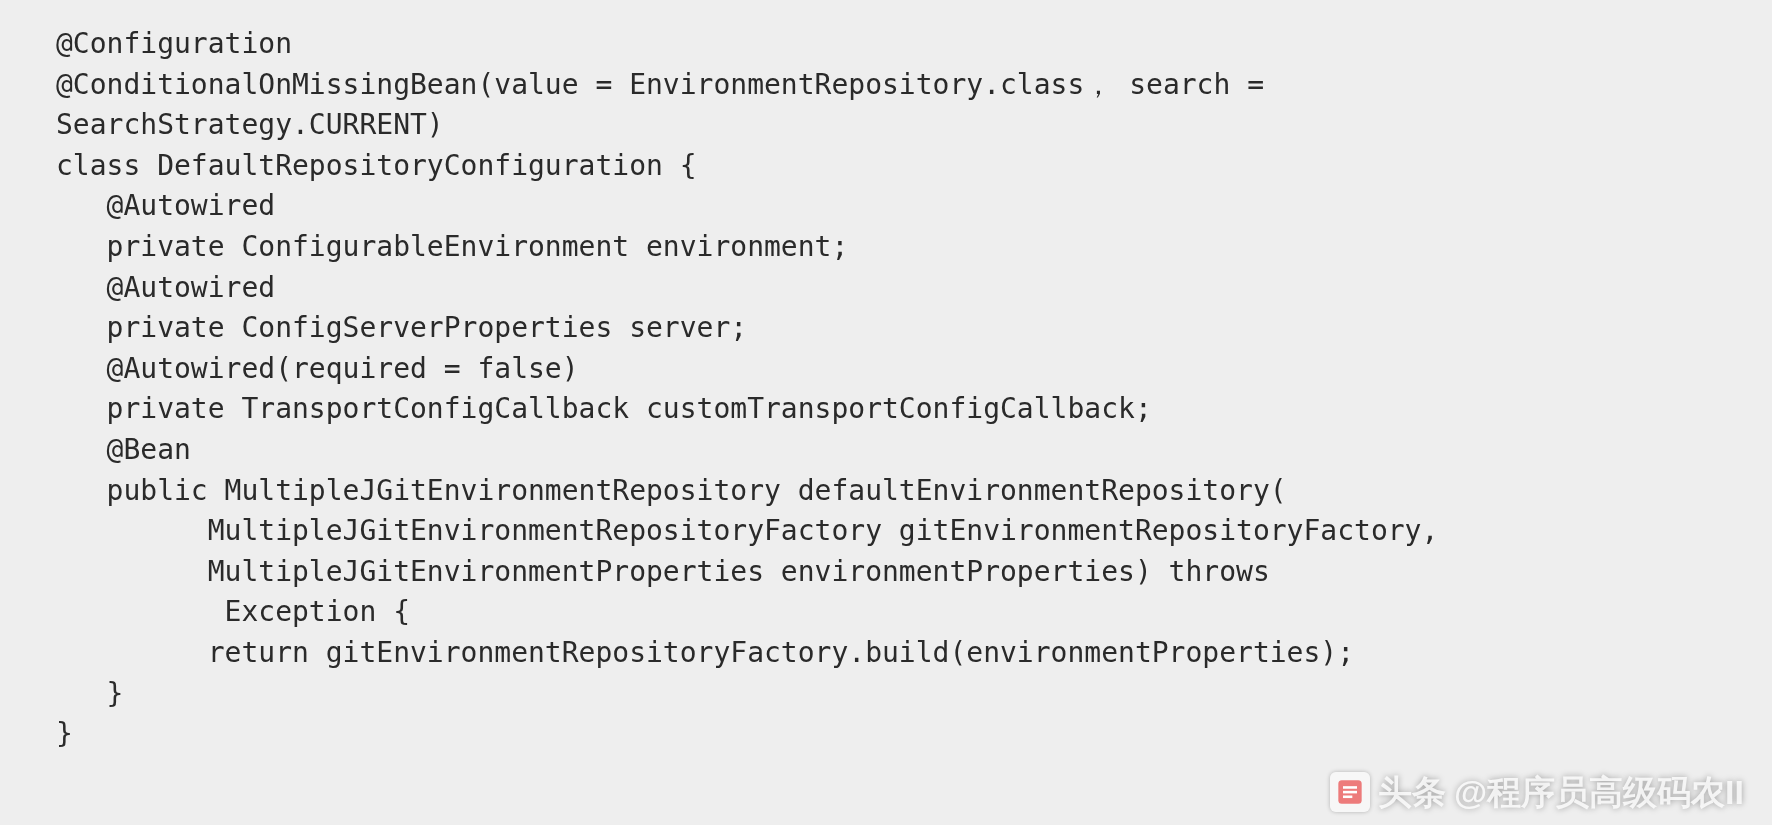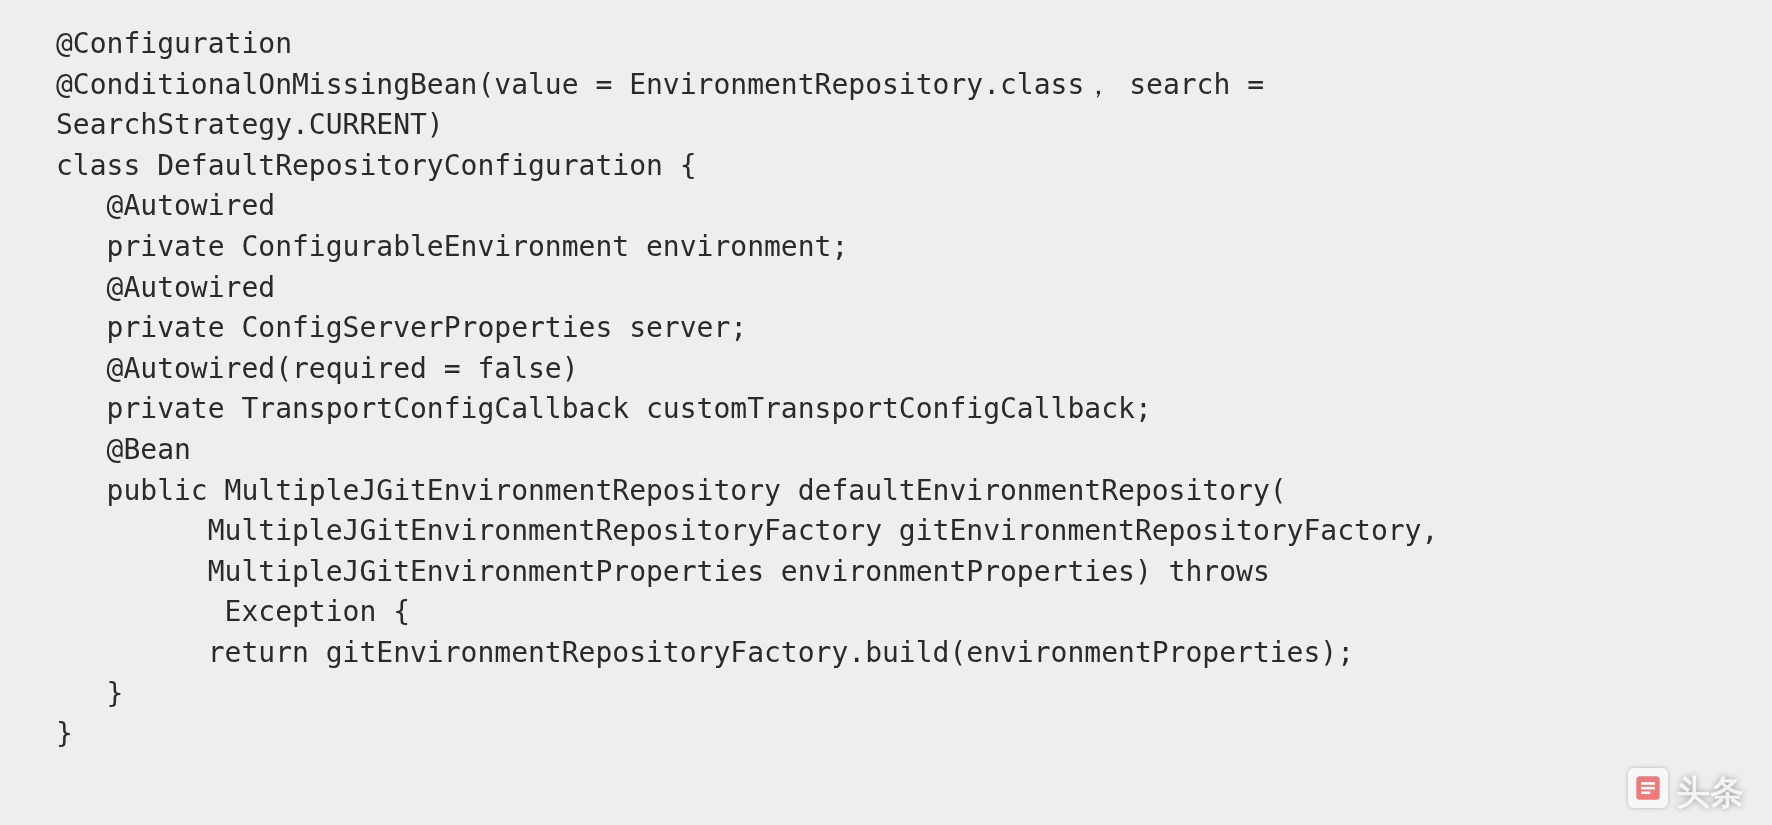--- a/index.html
+++ b/index.html
@@ -22,20 +22,21 @@
     .watermark {
       position: absolute;
       right: 28px;
       bottom: 8px;
       font-family: "Microsoft YaHei", "PingFang SC", sans-serif;
       font-size: 34px;
       font-weight: 600;
       color: rgba(255,255,255,0.82);
       text-shadow: 0 0 6px rgba(0,0,0,0.35);
       display: flex;
+      align-items: center;
       gap: 8px;
       pointer-events: none;
     }
     .wm-icon {
       width: 40px;
       height: 40px;
       border-radius: 6px;
       background: rgba(255,255,255,0.55);
       display: flex;
       align-items: center;
@@ -69,13 +70,14 @@
 <div class="watermark">
   <span class="wm-icon">
     <svg width="28" height="28" viewBox="0 0 24 24">
       <rect x="2" y="2" width="20" height="20" rx="3" fill="rgba(230,40,40,0.6)"></rect>
       <rect x="6" y="7" width="12" height="2.2" fill="white"></rect>
       <rect x="6" y="11" width="12" height="2.2" fill="white"></rect>
       <rect x="6" y="15" width="8" height="2.2" fill="white"></rect>
     </svg>
   </span>
   <span>头条</span>
+  <span>@程序员高级码农II</span>
 </div>
 
 </body></html>

